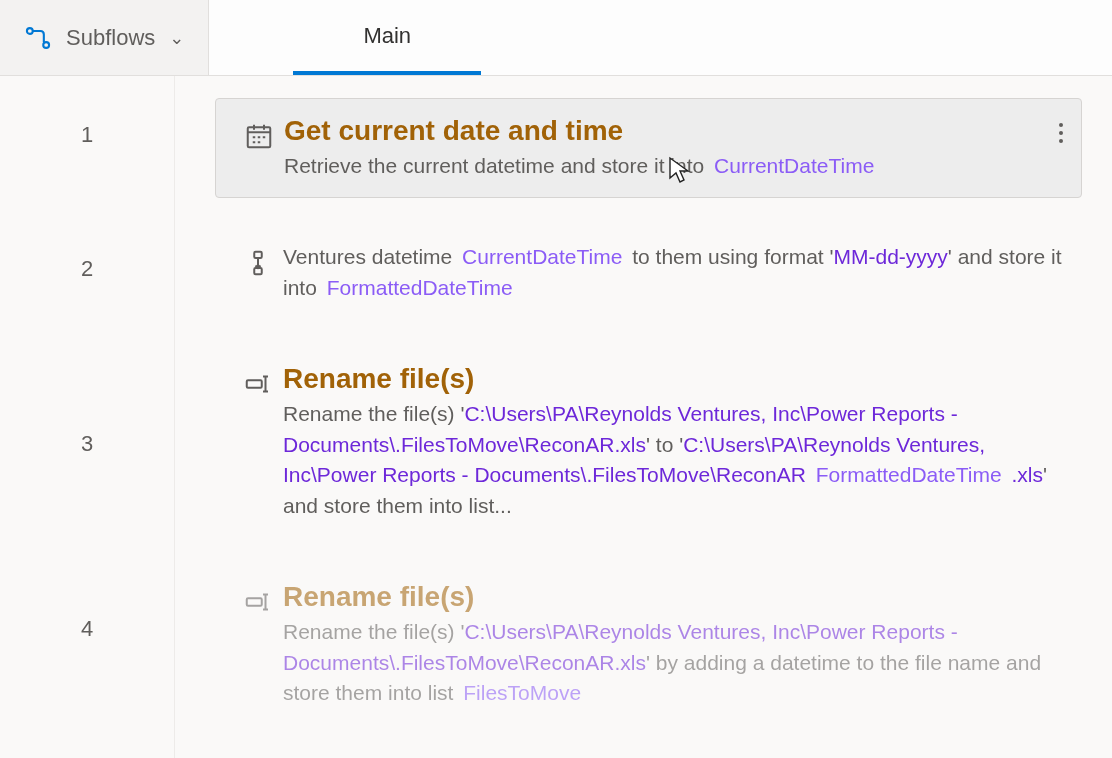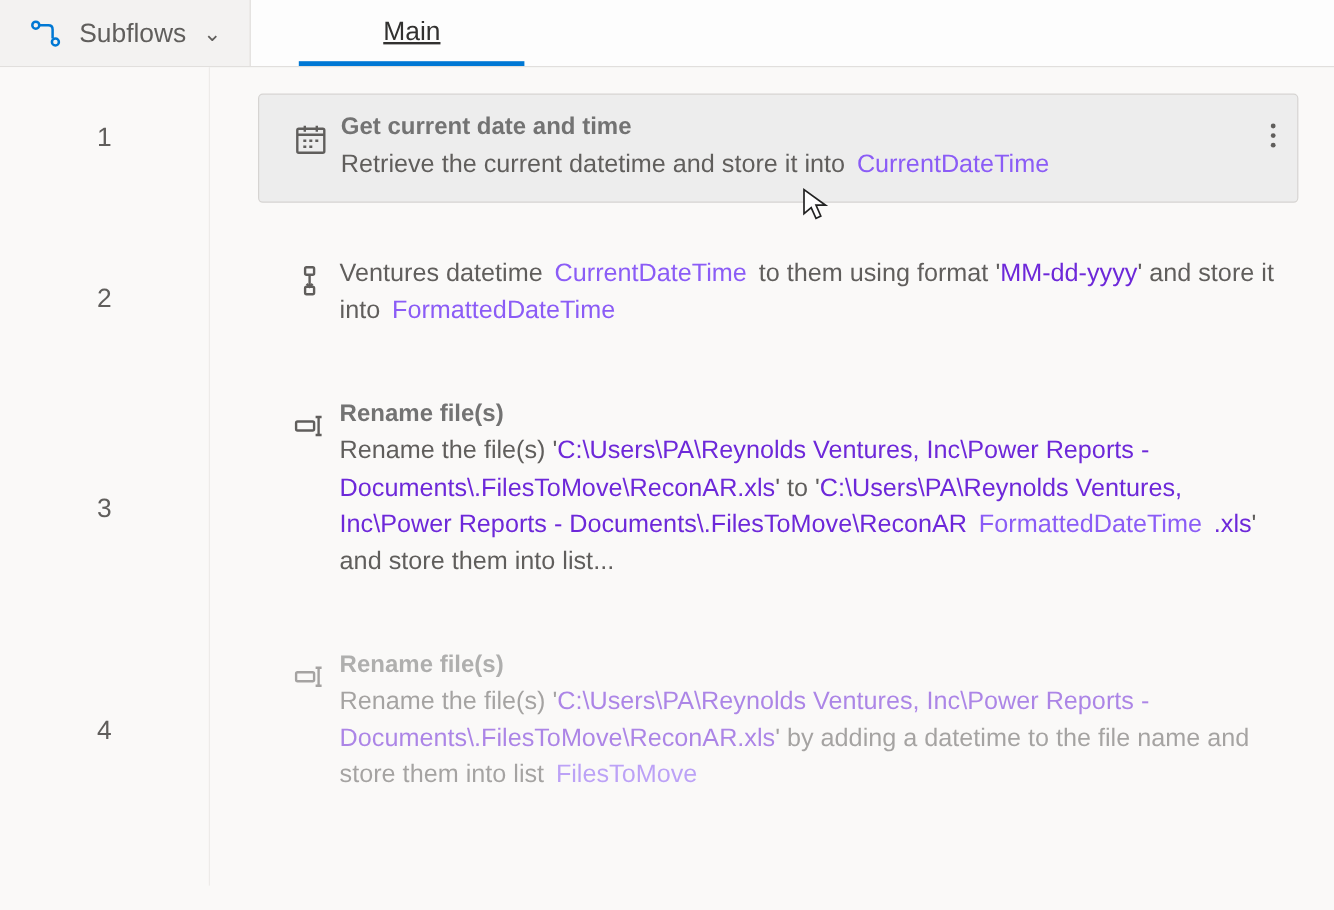--- a/index.html
+++ b/index.html
@@ -9,40 +9,40 @@
       width: 1112px;
       height: 758px;
       overflow: hidden;
       color: #323130;
     }
     .header {
       display: flex;
       align-items: stretch;
       border-bottom: 1px solid #e1dfdd;
       background: #fdfdfd;
-      height: 56px;
+      height: 76px;
+      gap: 44px;
     }
     .subflows-btn {
       display: flex;
       align-items: center;
       gap: 14px;
       padding: 0 24px;
       background: #f3f2f1;
       border-right: 1px solid #e1dfdd;
       cursor: pointer;
       font-size: 22px;
       color: #605e5c;
     }
     .subflows-icon svg { width: 28px; height: 28px; display:block; }
     .chevron { font-size: 18px; color: #605e5c; }
     .tabs {
       display: flex;
       align-items: stretch;
       padding-left: 40px;
-      text-decoration: underline;
     }
     .tab {
       display: flex;
       align-items: center;
       padding: 0 70px;
       font-size: 22px;
       color: #323130;
       border-bottom: 4px solid transparent;
       cursor: pointer;
       position: relative;
@@ -90,23 +90,23 @@
       flex-shrink: 0;
       display: flex;
       align-items: flex-start;
       justify-content: center;
       padding-top: 6px;
       color: #605e5c;
     }
     .action-icon svg { width: 30px; height: 30px; }
     .action-body { flex: 1; }
     .action-title {
-      font-size: 20px;
+      font-size: 28px;
       font-weight: 600;
-      color: #737373;
+      color: #a16207;
       margin-bottom: 4px;
     }
     .action-desc {
       font-size: 21px;
       color: #605e5c;
       line-height: 1.45;
     }
     .action-desc .var {
       color: #8b5cf6;
       padding: 0 4px;

